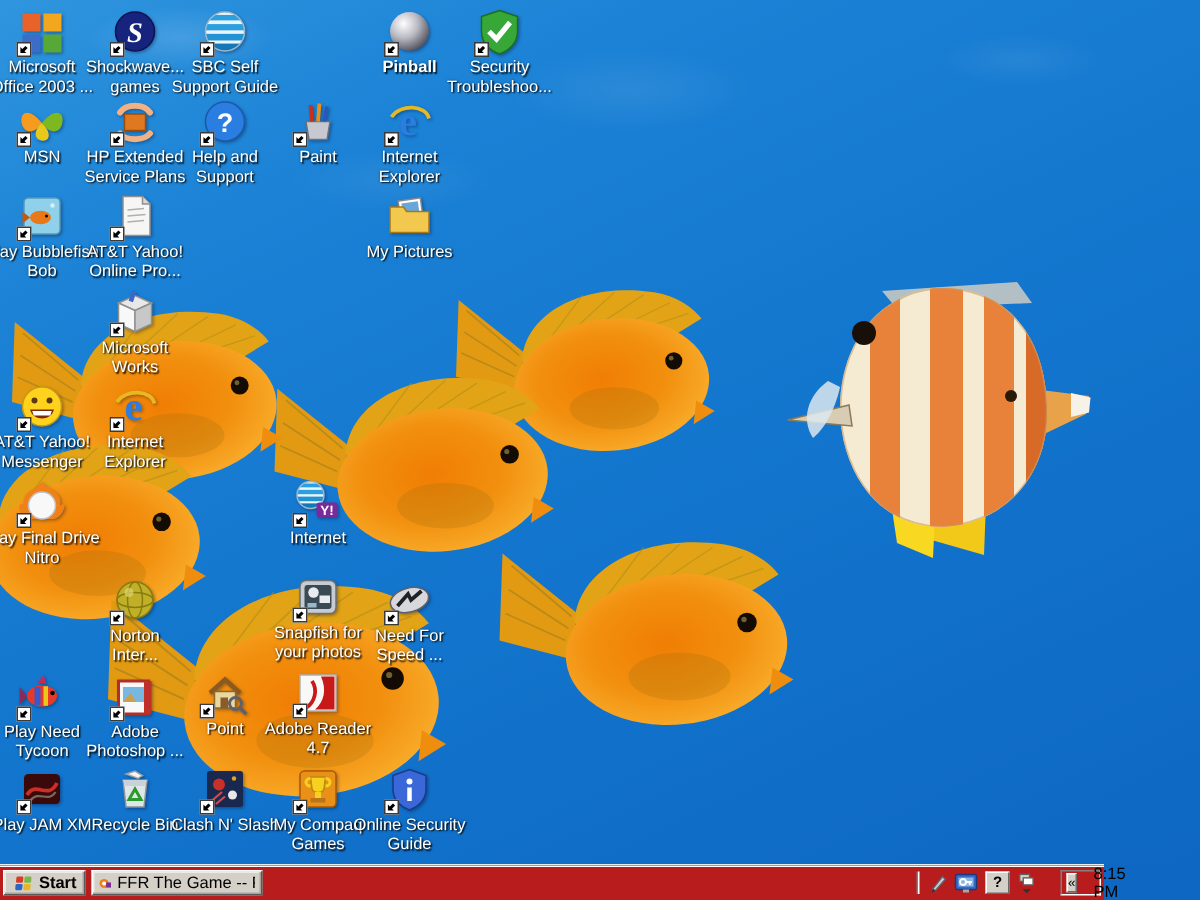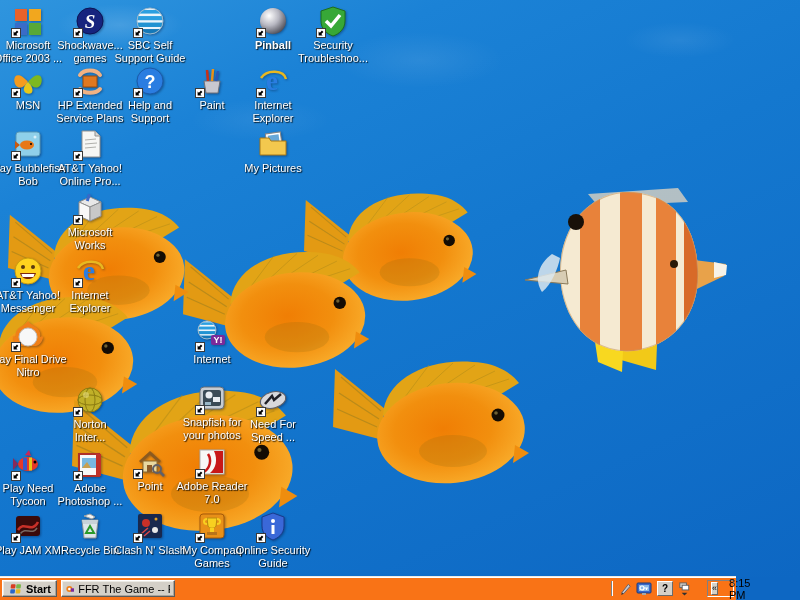--- a/index.html
+++ b/index.html
@@ -21,21 +21,21 @@
   .icon{position:absolute;width:78px;text-align:center;cursor:pointer;z-index:3;}
   .icon-img{width:32px;height:32px;margin:0 auto;position:relative;}
   .icon-img > svg{width:32px;height:32px;display:block;filter:drop-shadow(1px 1px 1px rgba(0,10,40,.35));}
   .sc-arrow{position:absolute;left:-1px;bottom:-1px;width:10px;height:10px;background:#fff;
     border:1px solid #3a3a3a;box-sizing:border-box;}
   .sc-arrow svg{width:8px;height:8px;display:block;}
   .icon-label{margin-top:2px;color:#fff;font-size:11px;line-height:13px;
     text-shadow:1px 1px 1px rgba(0,0,0,.85), 0 0 2px rgba(0,0,0,.4);}
 
   
-  .taskbar{position:absolute;left:0;bottom:0;width:736px;height:23px;background:#f97316;
+  .taskbar{position:absolute;left:0;bottom:0;width:736px;height:23px;background:#b91c1c;
     border-top:1px solid #ecebe5;box-shadow:inset 0 1px 0 #fff;z-index:10;}
   .tb-btn{position:absolute;top:3px;height:17px;box-sizing:border-box;background:#d4d0c8;
     border:1px solid;border-color:#ffffff #5a5a5a #5a5a5a #ffffff;
     box-shadow:inset -1px -1px 0 #a8a49c, inset 1px 1px 0 #ecebe5;
     display:flex;align-items:center;font-size:11px;color:#000;cursor:pointer;}
   .start-btn{left:2px;width:55px;padding:0 5px;gap:4px;font-weight:bold;}
   .task-btn{left:61px;width:114px;padding:0 4px;gap:4px;overflow:hidden;white-space:nowrap;}
   .task-btn .lbl{overflow:hidden;text-overflow:clip;}
   .ql-sep{position:absolute;left:611px;top:4px;height:15px;width:0;
     border-left:1px solid #808080;border-right:1px solid #fff;}
@@ -516,21 +516,21 @@
           <rect x="4" y="4" width="24" height="24" fill="#f8f8f6" stroke="#b0b0b0"></rect>
           <path d="M18 5 L27 5 L27 27 L14 27 C20 22 22 14 18 5" fill="#c81818"></path>
           <path d="M12 8 C16 14 14 22 8 26" stroke="#c81818" stroke-width="2.5" fill="none"></path>
         </svg>
         <span class="sc-arrow">
           <svg viewBox="0 0 10 10">
             <path d="M2 8 L2 3 L3.6 4.6 L6.2 2 L8 3.8 L5.4 6.4 L7 8 Z" fill="#000"></path>
           </svg>
         </span>
       </div>
-      <div class="icon-label"><span>Adobe Reader</span><br><span>7.0</span></div>
+      <div class="icon-label"><span>Adobe Reader</span><br><span>4.7</span></div>
     </div>
     <div class="icon" style="left: -11px; top: 510px;">
       <div class="icon-img">
         <svg viewBox="0 0 32 32">
           <rect x="4" y="6" width="24" height="20" rx="3" fill="#3a0a0a"></rect>
           <path d="M6 20 C12 10 20 24 26 12" stroke="#c83028" stroke-width="2.5" fill="none"></path>
           <path d="M8 24 C14 16 20 26 25 18" stroke="#786860" stroke-width="1.5" fill="none"></path>
         </svg>
         <span class="sc-arrow">
           <svg viewBox="0 0 10 10">

